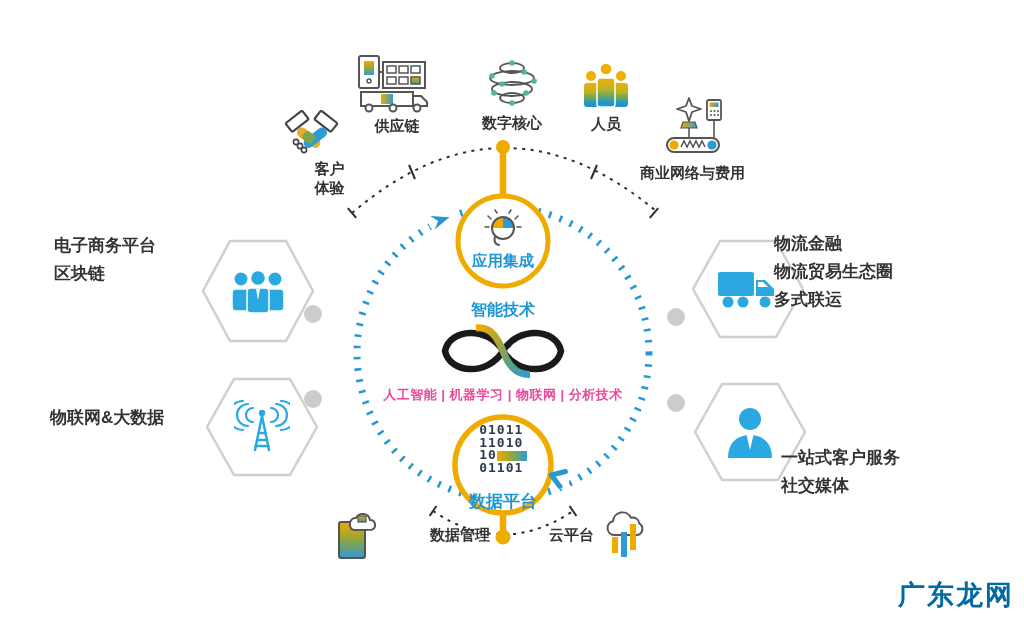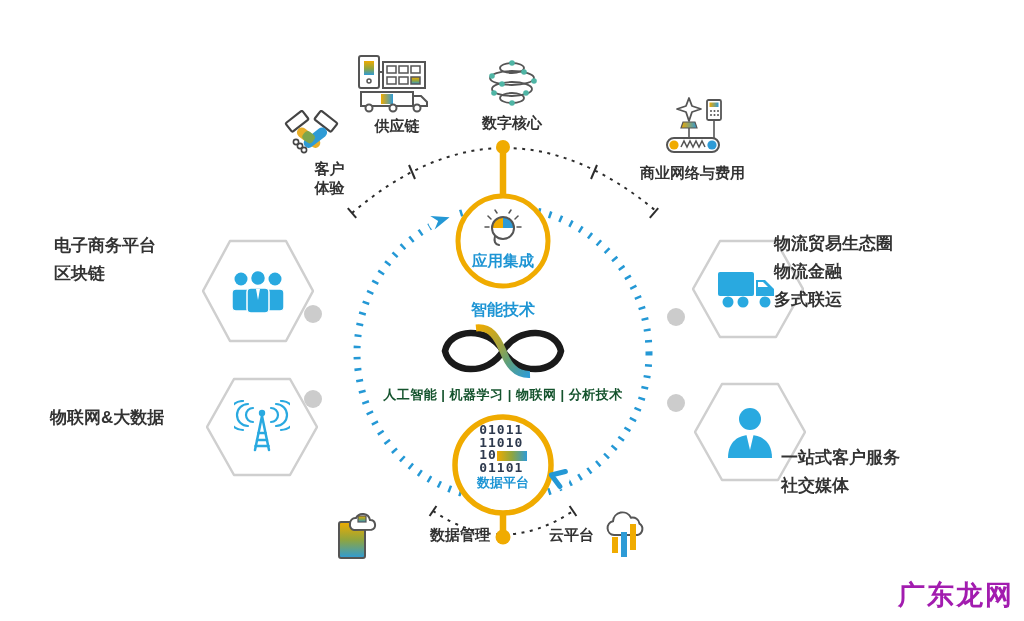--- a/index.html
+++ b/index.html
@@ -4,32 +4,32 @@
 <style>
   html,body{margin:0;padding:0;background:#fff;}
   .canvas{position:relative;width:1024px;height:621px;background:#fff;overflow:hidden;
           font-family:"Liberation Sans","DejaVu Sans",sans-serif;}
   .abs{position:absolute;}
   svg{display:block;}
   
   .side-label{position:absolute;text-align:left;color:#333;font-weight:bold;font-size:17px;line-height:28px;}
   .top-label{position:absolute;text-align:center;color:#333;font-weight:bold;font-size:15px;}
   .blue-label{color:#1E95D4;font-weight:bold;font-size:16px;text-align:center;}
-  .subtitle{position:absolute;text-align:center;color:#14532d;font-weight:bold;font-size:13px;letter-spacing:.5px;}
+  .subtitle{position:absolute;text-align:center;color:#ec4899;font-weight:bold;font-size:13px;letter-spacing:.5px;}
   .circle-content{position:absolute;display:flex;flex-direction:column;align-items:center;justify-content:center;}
   .binary{font-family:"DejaVu Sans Mono","Liberation Mono",monospace;font-weight:bold;font-size:13px;
           line-height:12.5px;color:#2E3A4E;letter-spacing:1px;text-align:left;}
   .binary .chip{display:inline-block;width:30px;height:10px;vertical-align:middle;
           background:linear-gradient(90deg,#F0AB00,#8FA53F,#2E9BD6);}
   .icon-group{position:absolute;display:flex;flex-direction:column;align-items:center;}
   .icon-row{position:absolute;display:flex;flex-direction:row;align-items:center;gap:8px;}
   .hex{position:absolute;}
   .hex .hex-icon{position:absolute;left:0;top:0;width:100%;height:100%;
           display:flex;align-items:center;justify-content:center;}
-  .watermark{position:absolute;right:10px;bottom:8px;font-size:27px;font-weight:bold;color:#a21caf;letter-spacing:2px;
+  .watermark{position:absolute;right:10px;bottom:8px;font-size:27px;font-weight:bold;color:#0369a1;letter-spacing:2px;
      text-shadow:-2px -2px 0 #fff,2px -2px 0 #fff,-2px 2px 0 #fff,2px 2px 0 #fff,0 -2px 0 #fff,0 2px 0 #fff,-2px 0 0 #fff,2px 0 0 #fff;}
 </style>
 </head>
 <body>
 
 <div class="canvas">
 
   <svg class="abs" style="left:0;top:0;" width="1024" height="621" viewBox="0 0 1024 621">
 
     <g stroke="#2c2c2c" stroke-width="2" fill="none">
@@ -145,22 +145,22 @@
   </div>
 
   <div class="side-label" style="left:54px;top:232px;width:190px;">
     <div>电子商务平台</div>
     <div>区块链</div>
   </div>
   <div class="side-label" style="left:50px;top:404px;width:196px;">
     <div>物联网&amp;大数据</div>
   </div>
   <div class="side-label" style="left:774px;top:230px;width:160px;">
+    <div>物流金融</div>
     <div>物流贸易生态圈</div>
-    <div>物流金融</div>
     <div>多式联运</div>
   </div>
   <div class="side-label" style="left:781px;top:404px;width:160px;margin-top:40px;">
     <div>一站式客户服务</div>
     <div>社交媒体</div>
   </div>
 
   <div class="icon-group" style="left:276px;top:110px;width:70px;">
     <svg width="56" height="46" viewBox="0 0 56 46">
       <g transform="rotate(-38 14 12)">
@@ -240,20 +240,39 @@
       <path d="M60,44 h8 l6,6 v4 h-14 z" fill="#fff" stroke="#555" stroke-width="2"></path>
       <g fill="#fff" stroke="#555" stroke-width="2">
         <circle cx="16" cy="56" r="3.5"></circle>
           <circle cx="40" cy="56" r="3.5"></circle>
           <circle cx="64" cy="56" r="3.5"></circle>
       </g>
     </svg>
     <div class="top-label" style="position:static;margin-top:3px;">供应链</div>
   </div>
 
+  <div class="icon-group" style="left:572px;top:60px;width:68px;">
+    <svg width="52" height="50" viewBox="0 0 52 50">
+      <defs>
+        <linearGradient id="pg" x1="0" y1="0" x2="0" y2="1">
+          <stop offset="0" stop-color="#EFB000"></stop>
+            <stop offset="0.4" stop-color="#B9B32A"></stop>
+          <stop offset="0.6" stop-color="#6FA84F"></stop>
+            <stop offset="0.85" stop-color="#1F96D2"></stop>
+        </linearGradient>
+      </defs>
+      <circle cx="11" cy="16" r="5" fill="#EFB000"></circle>
+      <rect x="4" y="23" width="15" height="24" rx="3" fill="url(#pg)"></rect>
+      <circle cx="41" cy="16" r="5" fill="#EFB000"></circle>
+      <rect x="33" y="23" width="15" height="24" rx="3" fill="url(#pg)"></rect>
+      <circle cx="26" cy="9" r="6" fill="#EFB000" stroke="#fff" stroke-width="1.5"></circle>
+      <rect x="17" y="18" width="18" height="29" rx="3" fill="url(#pg)" stroke="#fff" stroke-width="1.5"></rect>
+    </svg>
+    <div class="top-label" style="position:static;margin-top:5px;">人员</div>
+  </div>
 
   <div class="icon-group" style="left:630px;top:96px;width:125px;">
     <svg width="64" height="64" viewBox="0 0 64 64">
       <defs>
         <linearGradient id="gh2" x1="0" y1="0" x2="1" y2="0">
           <stop offset="0" stop-color="#F0AB00"></stop>
             <stop offset="1" stop-color="#2E9BD6"></stop>
         </linearGradient>
       </defs>
       <path d="M28,2 l3,8 9,3 -9,3 -3,9 -3,-9 -9,-3 9,-3 z" fill="#fff" stroke="#555" stroke-width="1.8" stroke-linejoin="round"></path>
@@ -343,17 +362,17 @@
 
   <div class="circle-content" style="left:448px;top:424px;width:110px;">
     <div class="binary">
       <div>01011</div>
       <div>11010</div>
       <div>
         <span>10</span><span class="chip"></span>
       </div>
       <div>01101</div>
     </div>
-    <div class="blue-label" style="font-size:13px;margin-top:0;">数据平台</div>
+    <div class="blue-label" style="font-size:17px;margin-top:16px;">数据平台</div>
   </div>
 
   <div class="watermark">广东龙网</div>
 </div>
 
 </body></html>

